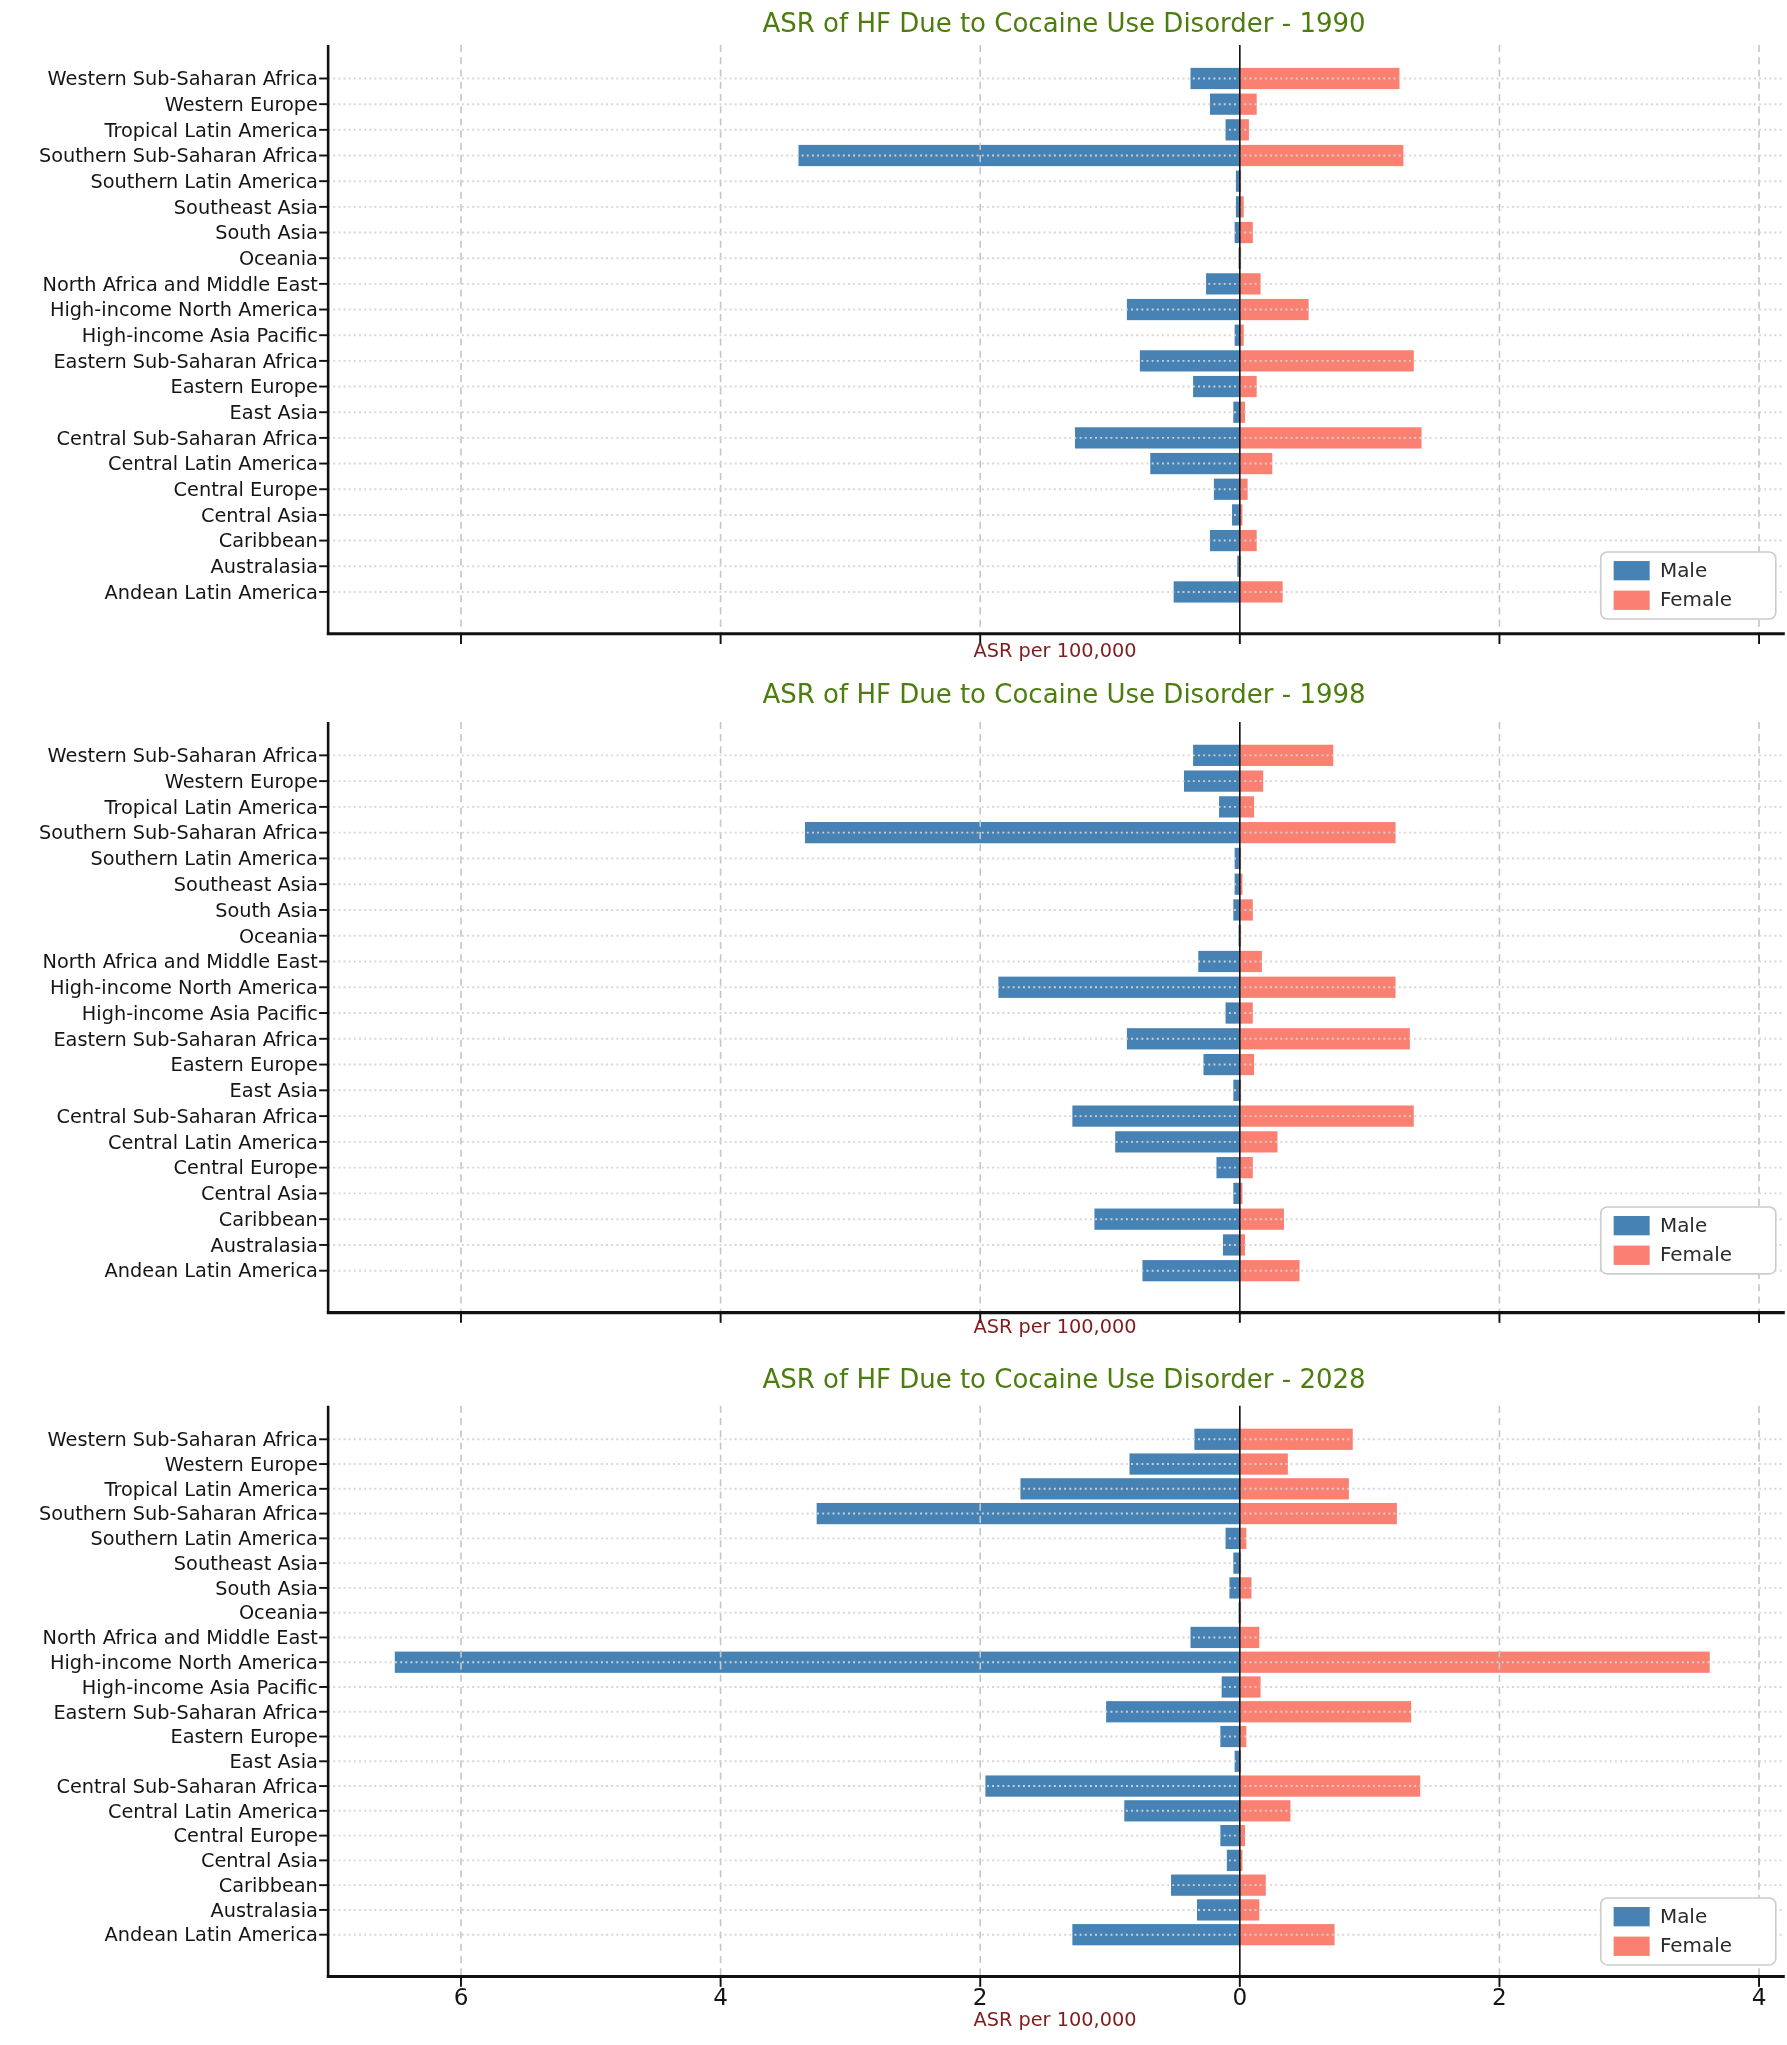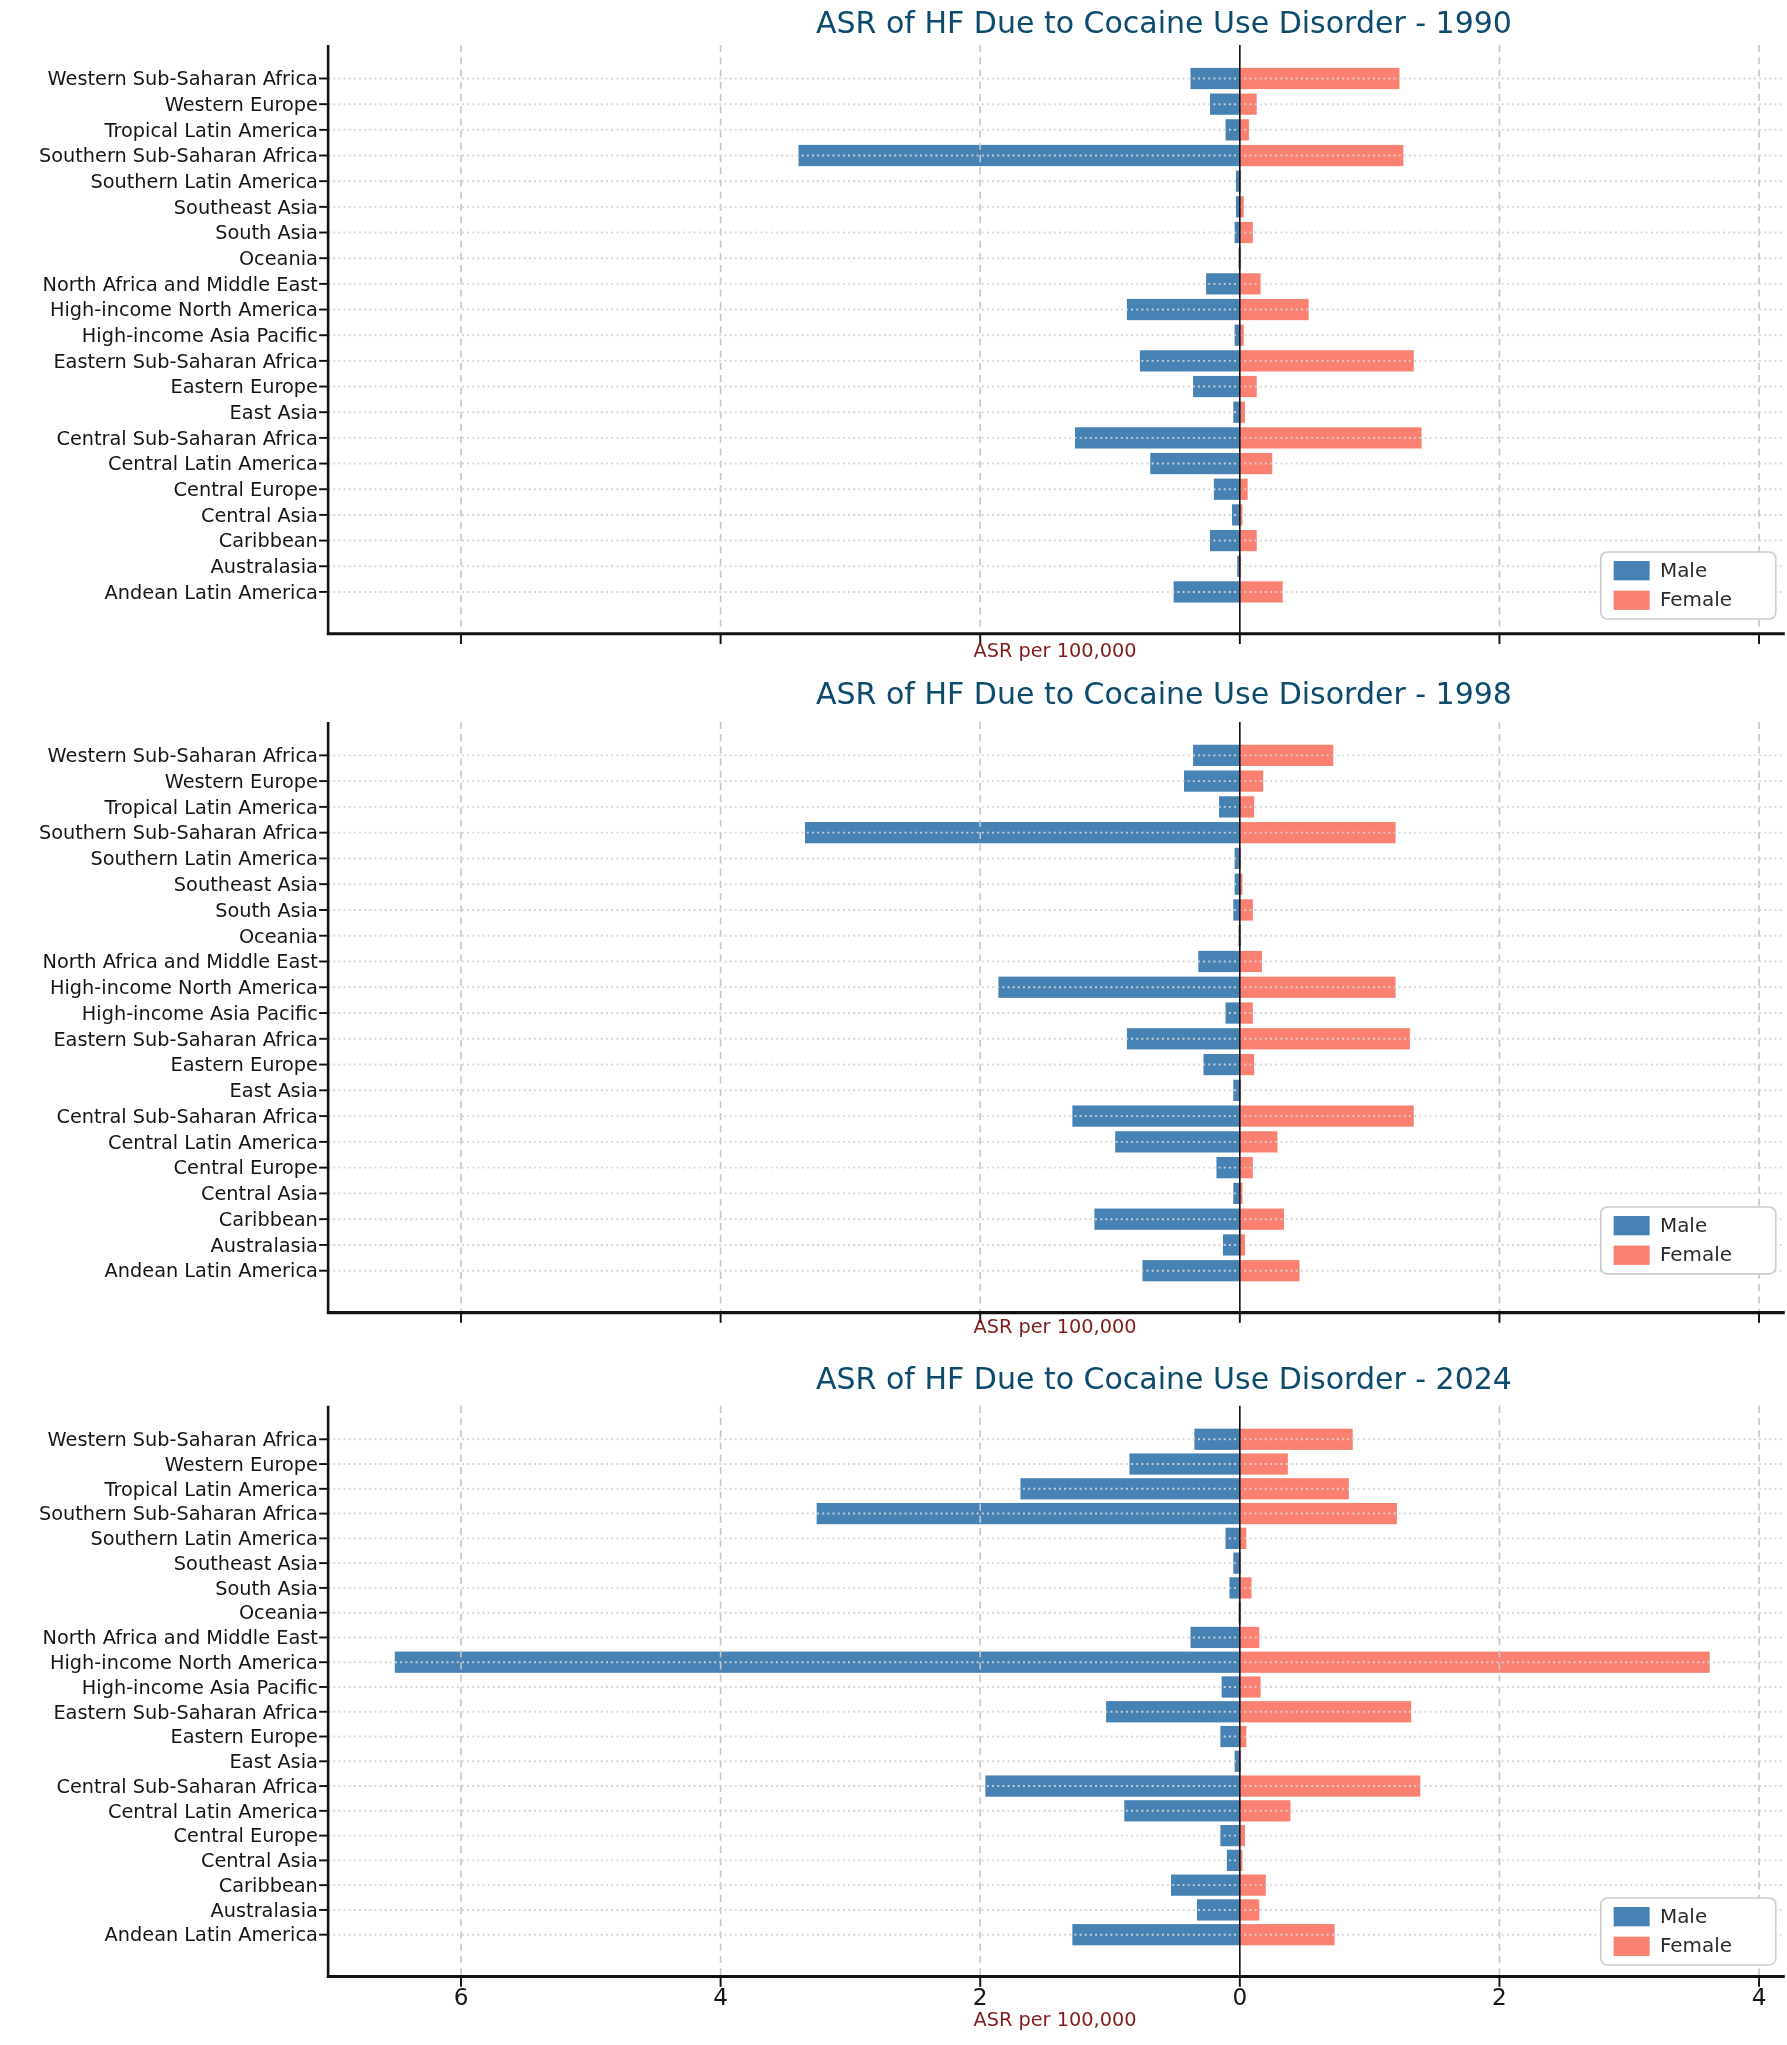--- a/index.html
+++ b/index.html
@@ -4,22 +4,22 @@
 <style>
   html,body{margin:0;padding:0;background:#ffffff;}
   body{
     position:relative;
     width:1788px;height:2046px;
     font-family:"DejaVu Sans","Liberation Sans",sans-serif;
     overflow:hidden;
   }
   #plots{position:absolute;left:0;top:0;}
   .chart-title{
-    position:absolute;left:1164px;transform:translateX(-50%);
-    font-size:30px;line-height:30px;color:#0c4a6e;white-space:nowrap;
+    position:absolute;left:1064px;transform:translateX(-50%);
+    font-size:26px;line-height:30px;color:#4d7c0f;white-space:nowrap;
   }
   .x-label{
     position:absolute;left:1055px;transform:translateX(-50%);
     font-size:19.3px;line-height:23px;color:#7f1d1d;white-space:nowrap;
   }
   
   .vgrid{stroke:#c6c6c6;stroke-width:2.5;stroke-dasharray:11 8;fill:none}
   .hgrid{stroke:#d4d4d4;stroke-width:3;stroke-dasharray:3 5;opacity:.95;fill:none}
   .zeroline{stroke:#111111;stroke-width:2.5}
   .spine{stroke:#111111;stroke-width:4}
@@ -414,16 +414,16 @@
       <rect x="2508" y="3010" width="56" height="30" fill="#FA8072"></rect>
       <text x="2580" y="3026" class="legendlabel">Female</text>
     </svg>
 
   <div class="chart-title" style="top:7.7px">ASR of HF Due to Cocaine Use Disorder - 1990</div>
   <div class="x-label" style="top:639px">ASR per 100,000</div>
 
   <div class="chart-title" style="top:679px">ASR of HF Due to Cocaine Use Disorder - 1998</div>
   <div class="x-label" style="top:1315px">ASR per 100,000</div>
 
-  <div class="chart-title" style="top:1364px">ASR of HF Due to Cocaine Use Disorder - 2024</div>
+  <div class="chart-title" style="top:1364px">ASR of HF Due to Cocaine Use Disorder - 2028</div>
   <div class="x-label" style="top:2008px">ASR per 100,000</div>
 </div>
 
 
 </body></html>

